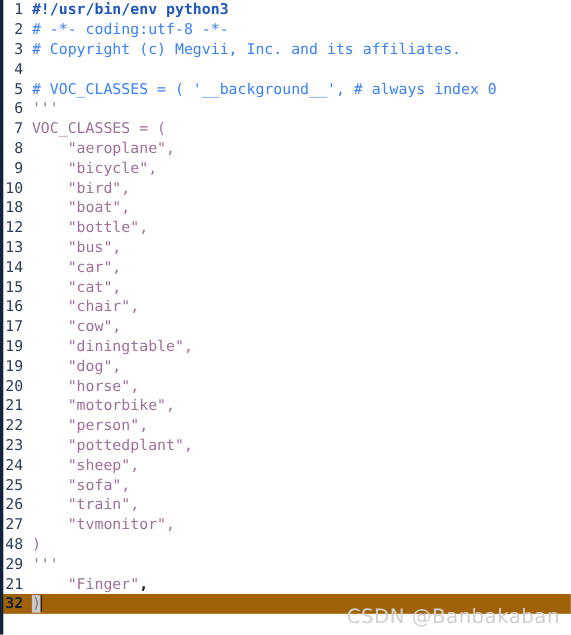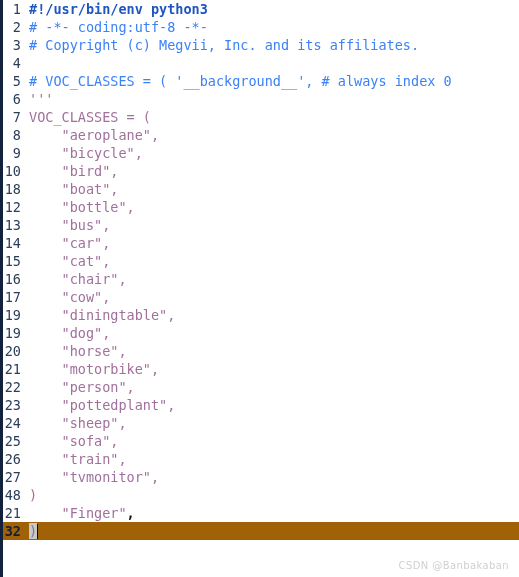--- a/index.html
+++ b/index.html
@@ -94,21 +94,21 @@
     background: #101010;
     vertical-align: -3px;
     margin-left: 0px;
   }
 
   .watermark {
     position: absolute;
     right: 10px;
     bottom: 6px;
     color: #d0d0d0;
-    font-size: 10px;
+    font-size: 18px;
     font-family: "DejaVu Sans", sans-serif;
     letter-spacing: 0.4px;
     z-index: 9;
     -webkit-user-select: none;
     user-select: none;
   }
 </style>
 </head>
 <body>
 
@@ -138,19 +138,20 @@
       <div class="line"><span class="gutter">19</span><span class="content"><span class="tok-doc">    "dog",</span></span></div>
       <div class="line"><span class="gutter">20</span><span class="content"><span class="tok-doc">    "horse",</span></span></div>
       <div class="line"><span class="gutter">21</span><span class="content"><span class="tok-doc">    "motorbike",</span></span></div>
       <div class="line"><span class="gutter">22</span><span class="content"><span class="tok-doc">    "person",</span></span></div>
       <div class="line"><span class="gutter">23</span><span class="content"><span class="tok-doc">    "pottedplant",</span></span></div>
       <div class="line"><span class="gutter">24</span><span class="content"><span class="tok-doc">    "sheep",</span></span></div>
       <div class="line"><span class="gutter">25</span><span class="content"><span class="tok-doc">    "sofa",</span></span></div>
       <div class="line"><span class="gutter">26</span><span class="content"><span class="tok-doc">    "train",</span></span></div>
       <div class="line"><span class="gutter">27</span><span class="content"><span class="tok-doc">    "tvmonitor",</span></span></div>
       <div class="line"><span class="gutter">48</span><span class="content"><span class="tok-doc">)</span></span></div>
+      <div class="line"><span class="gutter">29</span><span class="content"><span class="tok-doc">'''</span></span></div>
       <div class="line"><span class="gutter">21</span><span class="content"><span class="tok-plain">    </span><span class="tok-str">"Finger"</span><span class="tok-punct">,</span></span></div>
       <div class="line current"><span class="gutter">32</span><span class="content"><span class="tok-bracket-match">)</span><span class="caret"></span></span></div>
     </div>
 
   <div class="watermark">CSDN @Banbakaban</div>
 
 </div>
 
 </body></html>

